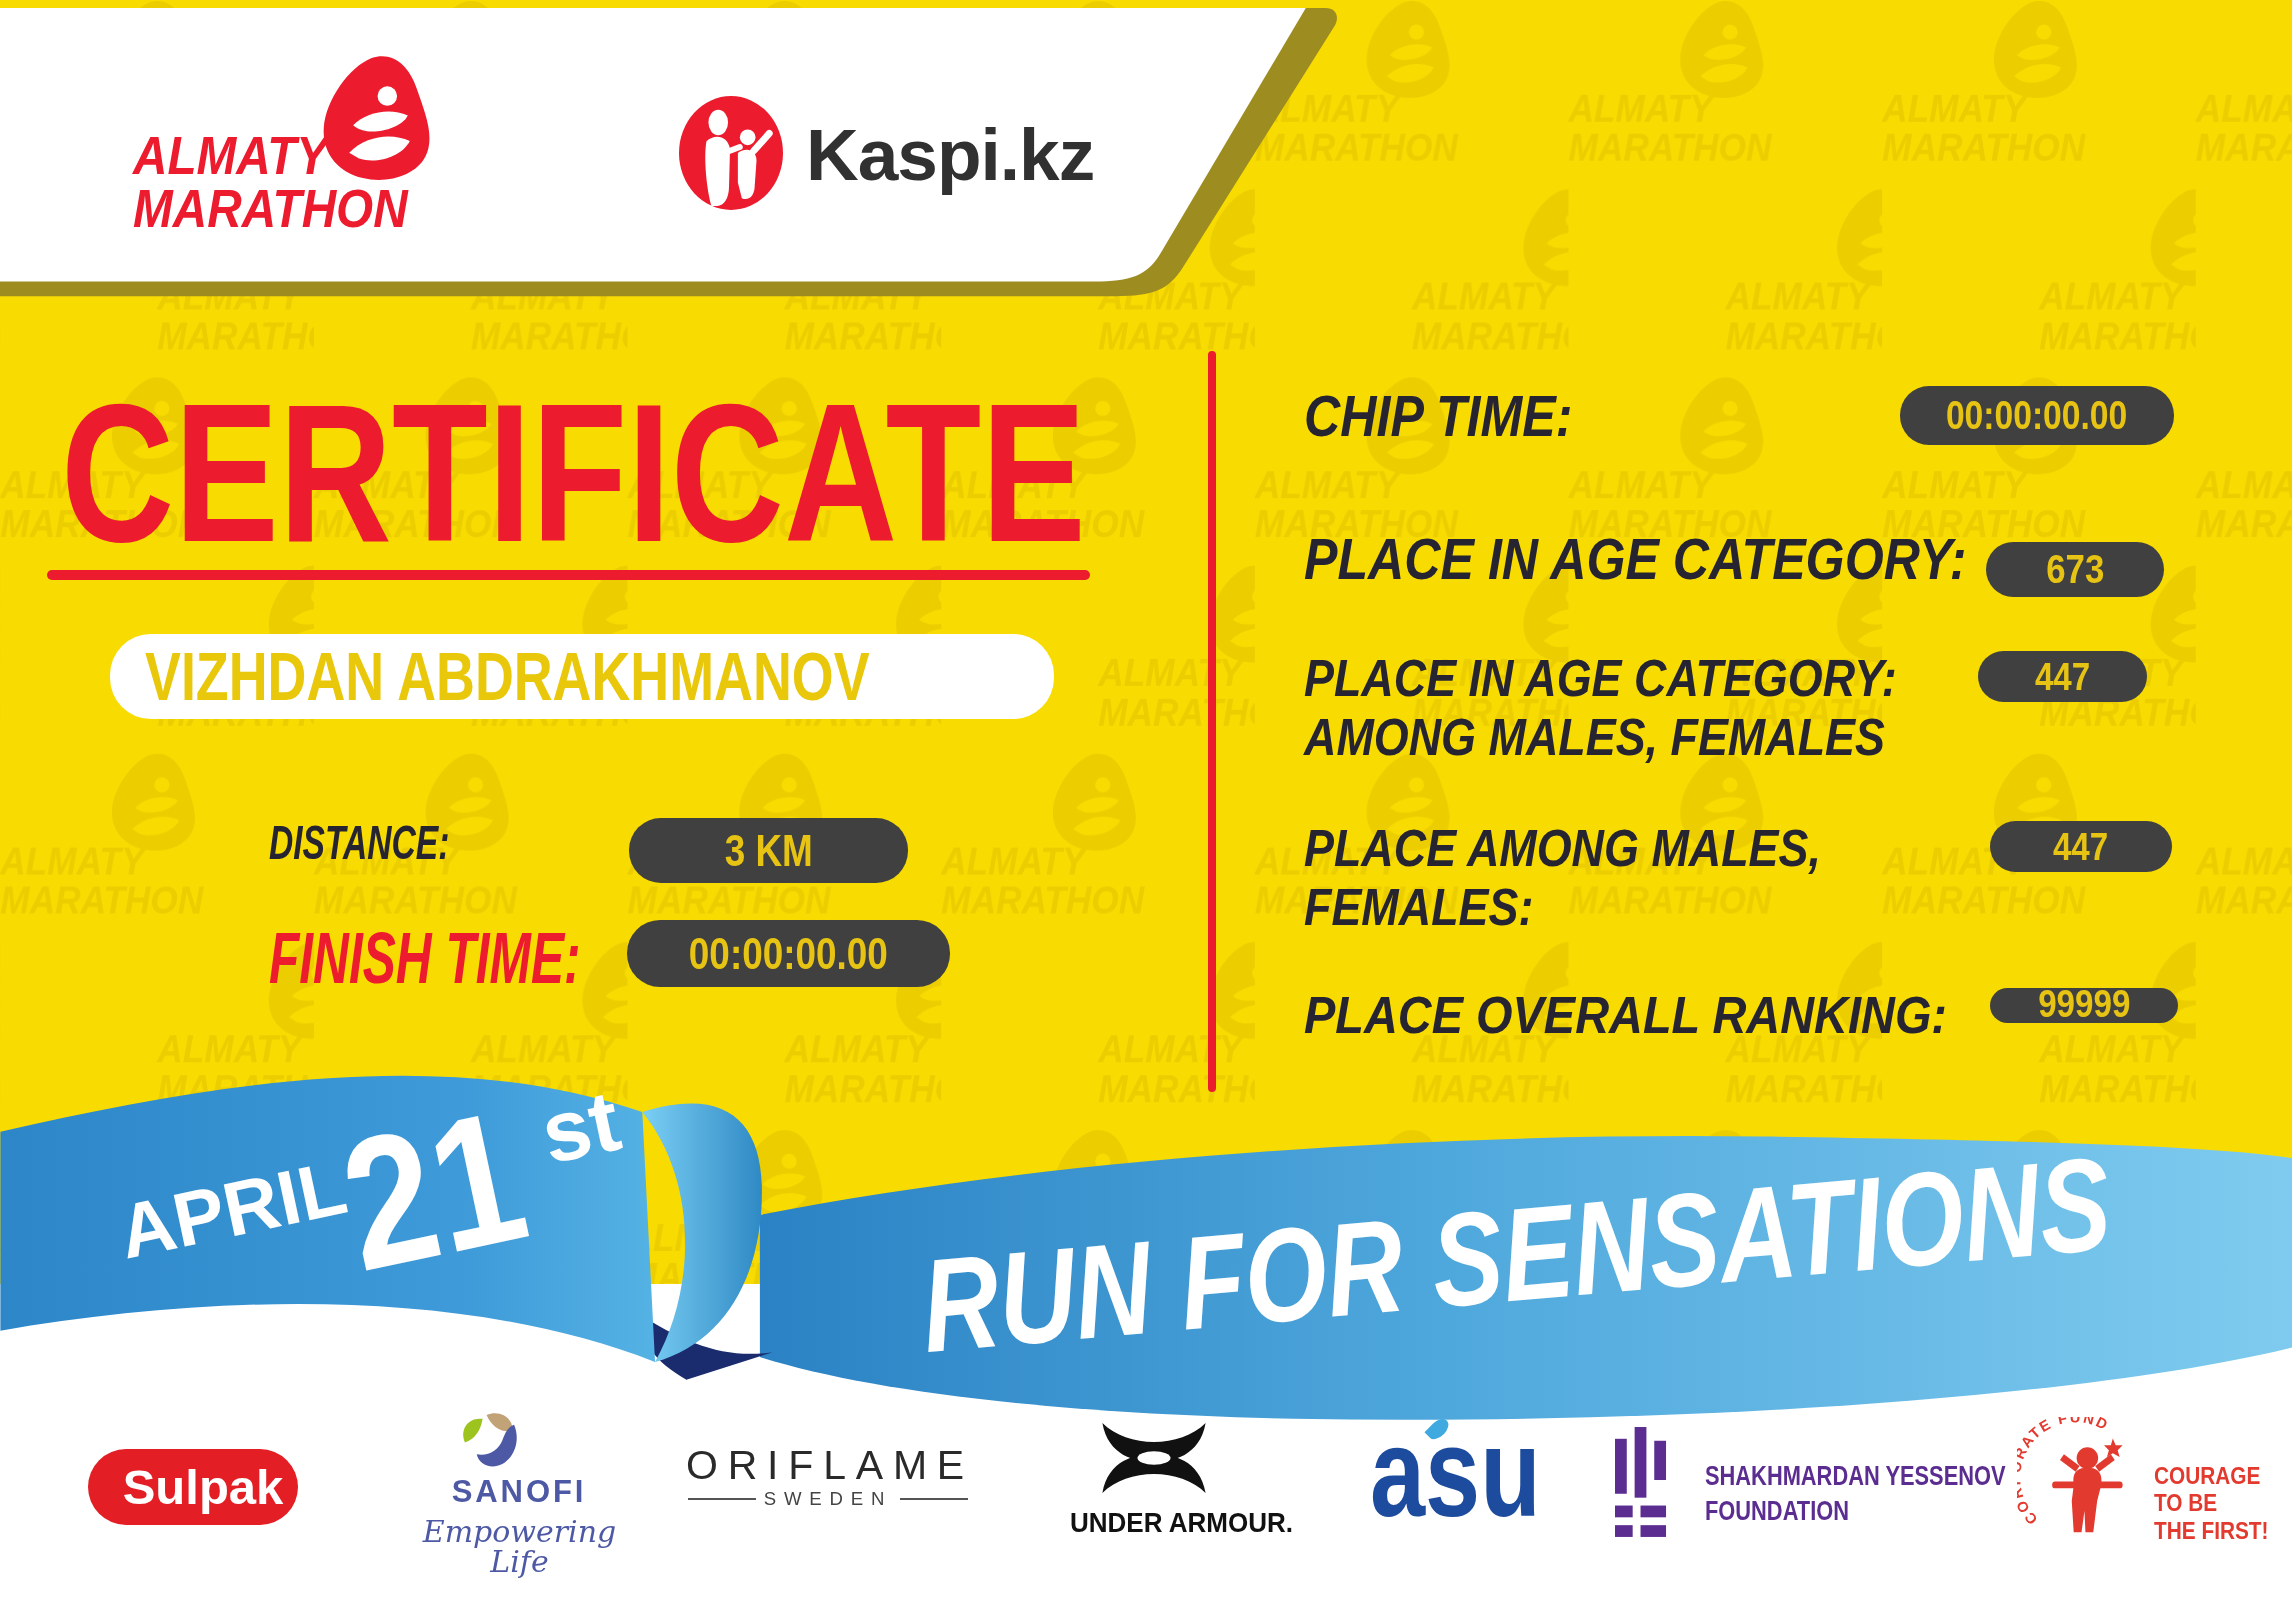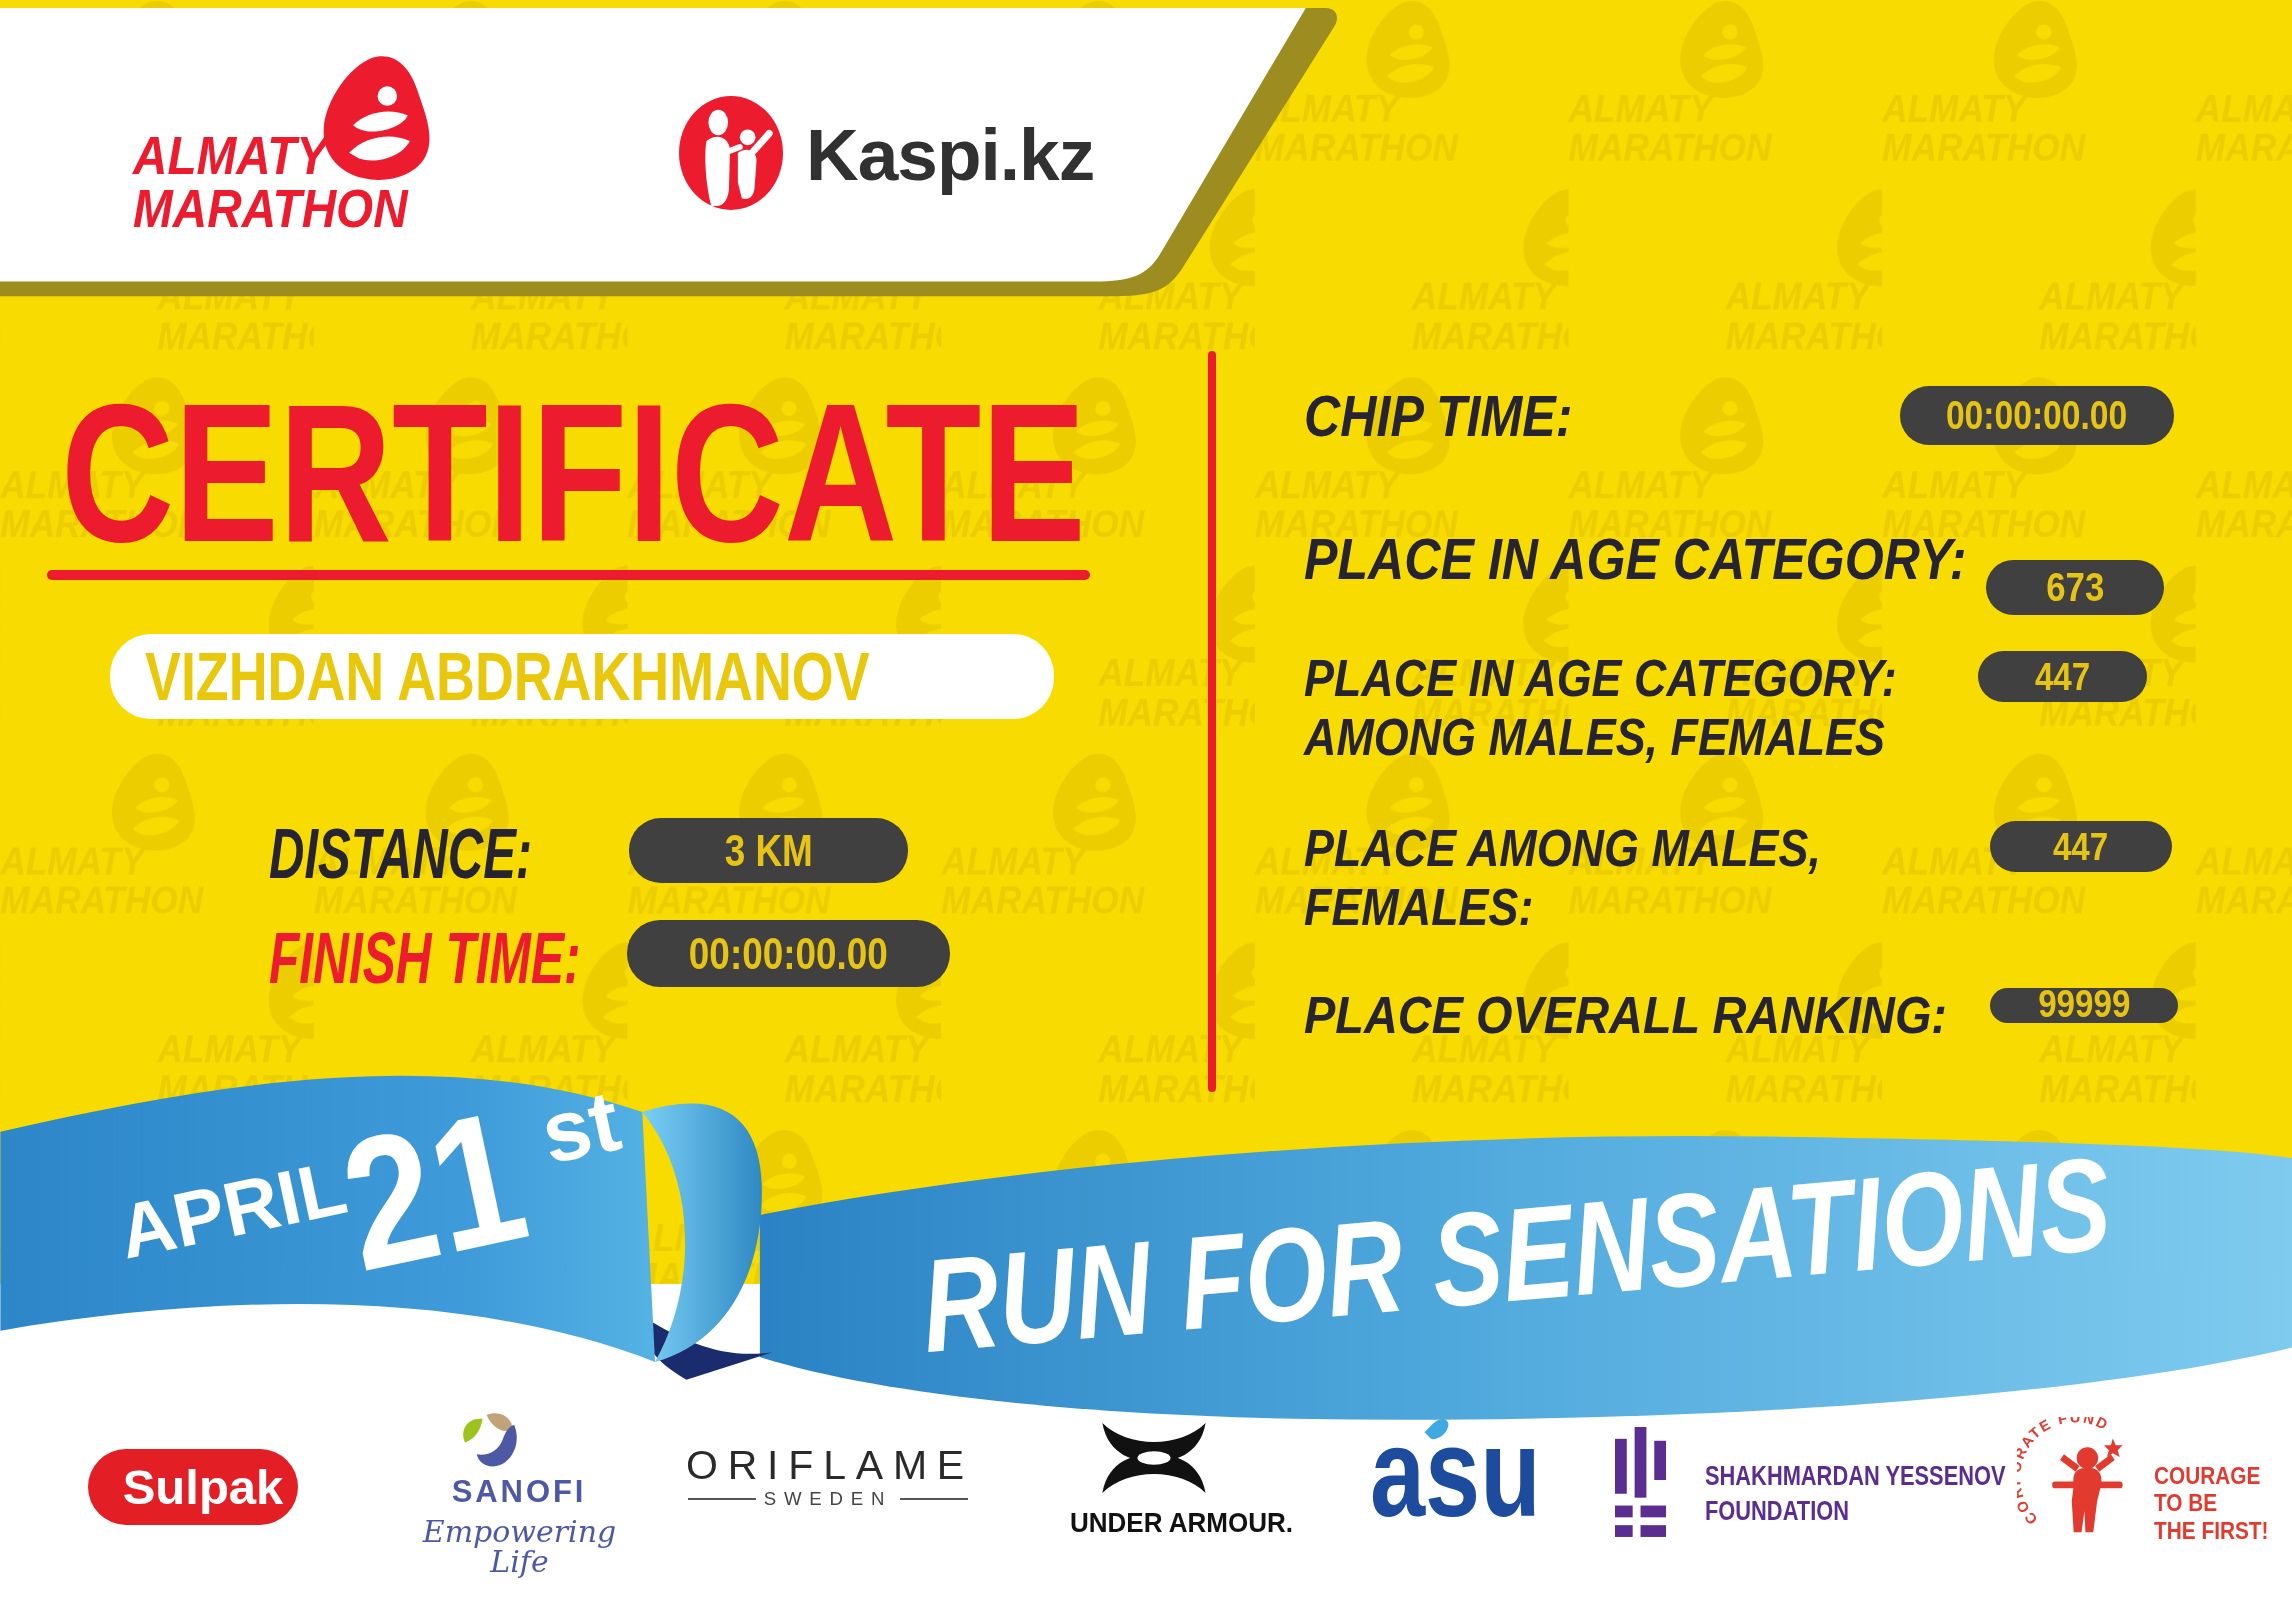--- a/index.html
+++ b/index.html
@@ -123,21 +123,21 @@
 
   <div class="cert-title nowrap">
     <span class="cond" style="transform:scaleX(0.8);">CERTIFICATE</span>
   </div>
   <div class="underline"></div>
 
   <div class="name-box">
     <span class="name-text cond" style="transform:scaleX(0.78);">VIZHDAN ABDRAKHMANOV</span>
   </div>
 
-  <div class="lbl" style="left:269px;top:819px;font-size:70px;">
+  <div class="lbl" style="left:269px;top:819px;font-size:48px;">
     <span class="cond" style="transform:scaleX(0.7);">DISTANCE:</span>
   </div>
   <div class="pill" style="left:629px;top:818px;width:279px;height:65px;border-radius:32px;">
     <span class="cond-c" style="font-size:45px;transform:scaleX(0.82);">3 KM</span>
   </div>
 
   <div class="lbl lbl-red" style="left:269px;top:921px;font-size:73px;">
     <span class="cond" style="transform:scaleX(0.68);">FINISH TIME:</span>
   </div>
   <div class="pill" style="left:627px;top:920px;width:323px;height:67px;border-radius:33px;">
@@ -149,21 +149,21 @@
   <div class="lbl" style="left:1304px;top:388px;font-size:57px;">
     <span class="cond" style="transform:scaleX(0.88);">CHIP TIME:</span>
   </div>
   <div class="pill" style="left:1900px;top:386px;width:274px;height:59px;border-radius:29px;">
     <span class="cond-c" style="font-size:41px;transform:scaleX(0.82);">00:00:00.00</span>
   </div>
 
   <div class="lbl" style="left:1304px;top:531px;font-size:57px;">
     <span class="cond" style="transform:scaleX(0.88);">PLACE IN AGE CATEGORY:</span>
   </div>
-  <div class="pill" style="left:1986px;top:560px;width:178px;height:55px;border-radius:27.4px;">
+  <div class="pill" style="left:1986px;top:542px;width:178px;height:55px;border-radius:27.4px;">
     <span class="cond-c" style="font-size:41px;transform:scaleX(0.85);">673</span>
   </div>
 
   <div class="lbl" style="left:1304px;top:653px;font-size:51px;">
     <span class="cond" style="transform:scaleX(0.88);">PLACE IN AGE CATEGORY:</span>
   </div>
   <div class="lbl" style="left:1304px;top:712px;font-size:51px;">
     <span class="cond" style="transform:scaleX(0.88);">AMONG MALES, FEMALES</span>
   </div>
   <div class="pill" style="left:1978px;top:651px;width:169px;height:51px;border-radius:25.5px;">

